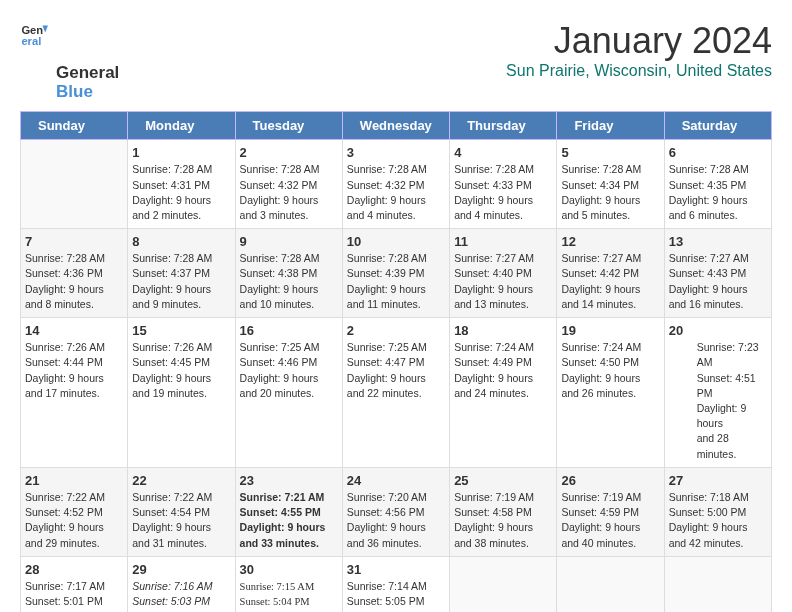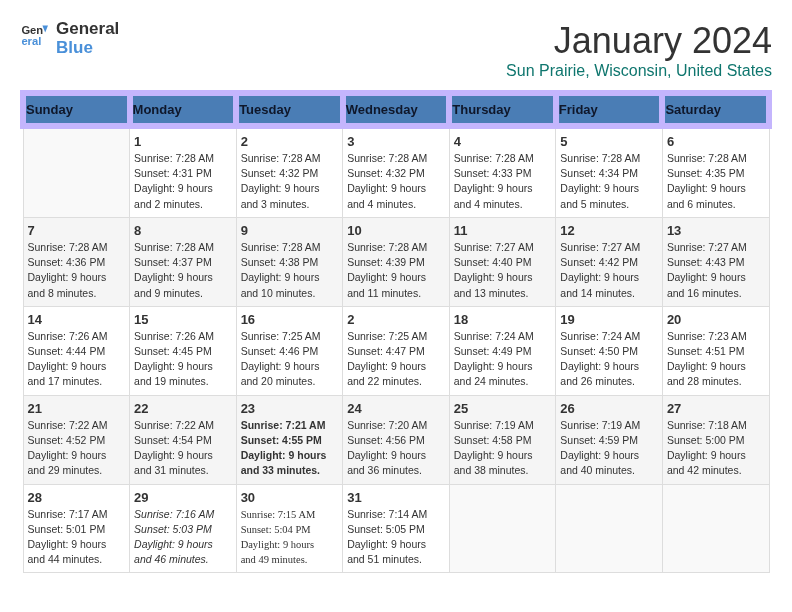--- a/index.html
+++ b/index.html
@@ -37,26 +37,26 @@
       font-size: 16px;
       color: #0f766e;
     }
     table {
       width: 100%;
       border-collapse: collapse;
       table-layout: fixed;
     }
     thead tr th {
       background-color: #4a7db5;
-      color: #0f172a;
-      padding: 6px 0;
+      color: #ffffff;
+      padding: 6px 17px;
       font-size: 13px;
       font-weight: bold;
       text-align: left;
-      border: 6px solid #c4b5fd;
+      border: 1px solid #c4b5fd;
     }
     tbody tr {
       background: #fff;
     }
     tbody tr:nth-child(even) {
       background: #f5f5f5;
     }
     tbody td {
       vertical-align: top;
       padding: 5px 4px;
@@ -85,21 +85,21 @@
 <body>
 
 <div class="header">
   <div class="logo">
     <svg class="logo-icon" viewBox="0 0 40 40" xmlns="http://www.w3.org/2000/svg">
       <text x="2" y="20" font-size="16" font-weight="bold" fill="#333" font-family="Arial">Gen</text>
       <text x="2" y="35" font-size="16" font-weight="bold" fill="#4a90d9" font-family="Arial">eral</text>
       <polygon points="32,8 40,8 36,18" fill="#4a90d9"></polygon>
     </svg>
     <div>
-      <div style="font-size:17px;font-weight:bold;color:#333;line-height:1.1;">General</div>
+      <div style="font-size:17px;font-weight:bold;color:#333;line-height:1.1;margin-top:44px;">General</div>
       <div style="font-size:17px;font-weight:bold;color:#4a90d9;line-height:1.1;">Blue</div>
     </div>
   </div>
   <div class="title-area">
     <div class="calendar-title">January 2024</div>
     <div class="calendar-subtitle">Sun Prairie, Wisconsin, United States</div>
   </div>
 </div>
 
 <table>
@@ -249,21 +249,21 @@
         </td>
         <td>
           <span class="day-number">19</span>
           <div class="day-info" style="white-space: pre-line;">Sunrise: 7:24 AM
 Sunset: 4:50 PM
 Daylight: 9 hours
 and 26 minutes.</div>
         </td>
         <td>
           <span class="day-number">20</span>
-          <div class="day-info" style="white-space: pre-line;">Sunrise: 7:23 AM
+          <div class="day-info" style="white-space: pre-line; margin-left: 28px;">Sunrise: 7:23 AM
 Sunset: 4:51 PM
 Daylight: 9 hours
 and 28 minutes.</div>
         </td>
       </tr>
       <tr>
         <td>
           <span class="day-number">21</span>
           <div class="day-info" style="white-space: pre-line;">Sunrise: 7:22 AM
 Sunset: 4:52 PM

